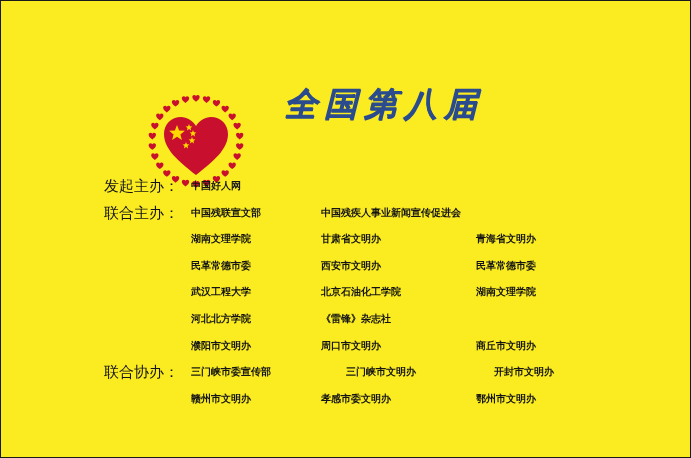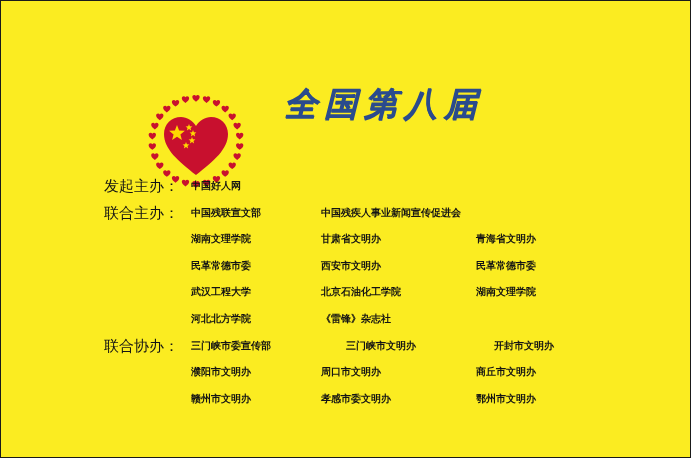--- a/index.html
+++ b/index.html
@@ -170,24 +170,24 @@
       <div class="credit-row">
         <div class="credit-items"><span class="credit-item col-a">民革常德市委</span><span class="credit-item col-b">西安市文明办</span><span class="credit-item col-c">民革常德市委</span></div>
       </div>
       <div class="credit-row">
         <div class="credit-items"><span class="credit-item col-a">武汉工程大学</span><span class="credit-item col-b">北京石油化工学院</span><span class="credit-item col-c">湖南文理学院</span></div>
       </div>
       <div class="credit-row">
         <div class="credit-items"><span class="credit-item col-a">河北北方学院</span><span class="credit-item col-b">《雷锋》杂志社</span></div>
       </div>
       <div class="credit-row">
+        <div class="credit-items"><span class="credit-item col-a">濮阳市文明办</span><span class="credit-item col-b">周口市文明办</span><span class="credit-item col-c">商丘市文明办</span></div>
+      </div>
+      <div class="credit-row">
         <div class="credit-label">联合协办：</div>
         <div class="credit-items"><span class="credit-item col-a-wide">三门峡市委宣传部</span><span class="credit-item col-b-wide">三门峡市文明办</span><span class="credit-item col-c">开封市文明办</span></div>
-      </div>
-      <div class="credit-row">
-        <div class="credit-items"><span class="credit-item col-a">濮阳市文明办</span><span class="credit-item col-b">周口市文明办</span><span class="credit-item col-c">商丘市文明办</span></div>
       </div>
       <div class="credit-row">
         <div class="credit-items"><span class="credit-item col-a">赣州市文明办</span><span class="credit-item col-b">孝感市委文明办</span><span class="credit-item col-c">鄂州市文明办</span></div>
       </div>
     </div>
 
 </div>
 
 </body></html>

